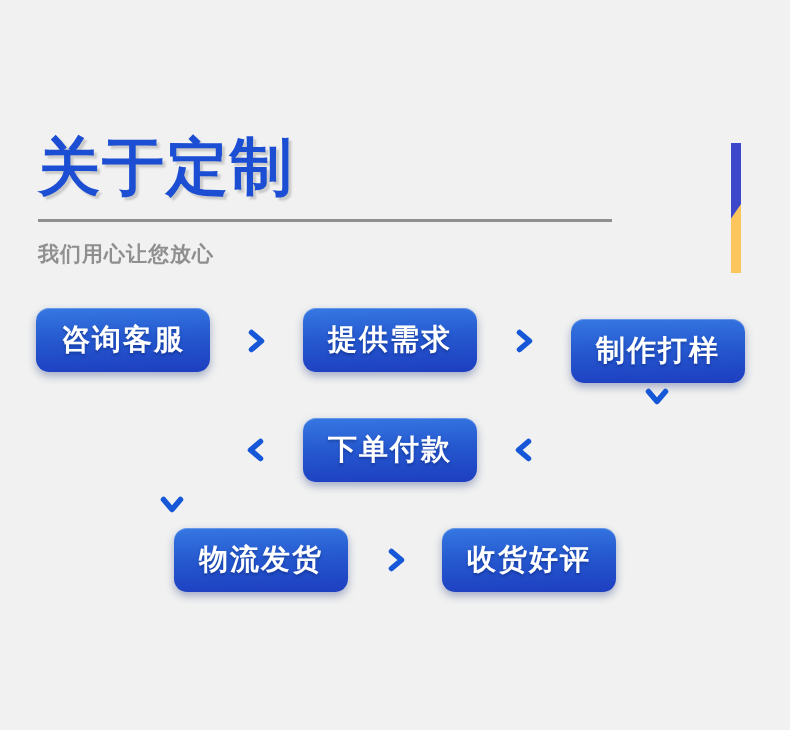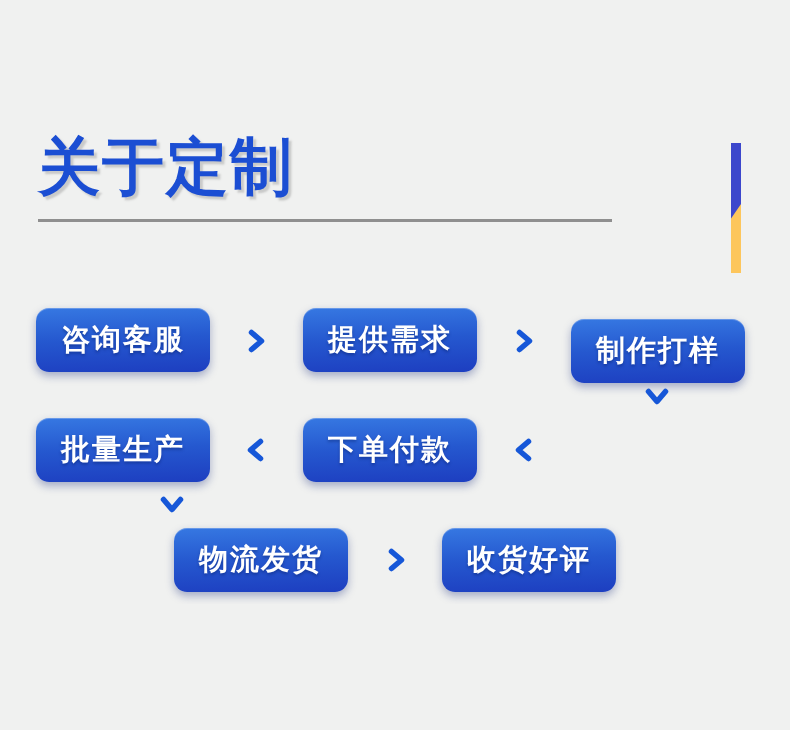--- a/index.html
+++ b/index.html
@@ -93,31 +93,31 @@
   }
   .flow-arrow svg{display:block;width:100%;height:100%;}
 </style>
 </head>
 <body>
 
 <div class="stage">
 
   <h1 class="page-title">关于定制</h1>
   <div class="title-divider"></div>
+  <p class="page-subtitle">我们用心让您放心</p>
 
   <div class="accent-bar">
     <div class="accent-blue"></div>
   </div>
 
   <button class="step-btn" style="left:36px;top:308px;">咨询客服</button>
   <button class="step-btn" style="left:303px;top:308px;">提供需求</button>
   <button class="step-btn" style="left:571px;top:308px;margin-top:11px;">制作打样</button>
 
   <button class="step-btn" style="left:303px;top:418px;">下单付款</button>
-  <button class="step-btn" style="left:36px;top:418px;">批量生产</button>
 
   <button class="step-btn" style="left:174px;top:528px;">物流发货</button>
   <button class="step-btn" style="left:442px;top:528px;">收货好评</button>
 
   <span class="flow-arrow" style="left:243px;top:328px;">
     <svg viewBox="0 0 26 26" fill="none" stroke="currentColor" stroke-width="5.5" stroke-linecap="round" stroke-linejoin="round">
         <path d="M8.5 4.5 L18.5 13 L8.5 21.5"></path>
       </svg>
   </span>
   <span class="flow-arrow" style="left:511px;top:328px;">

